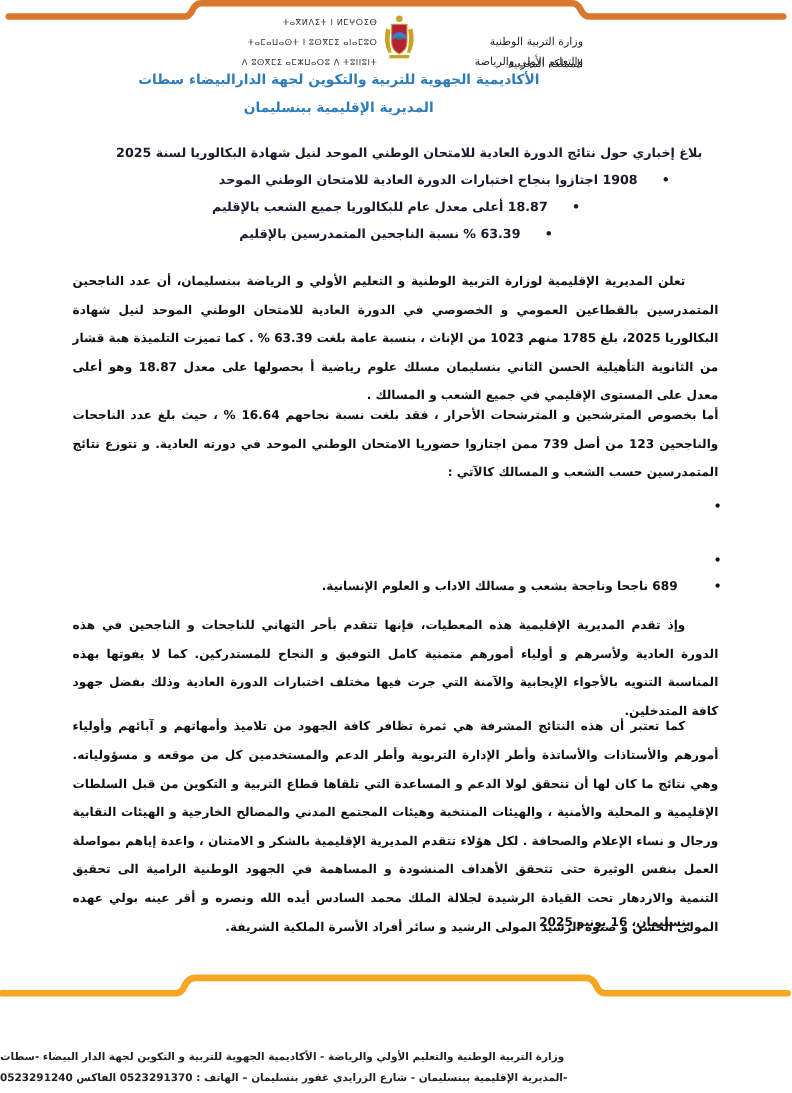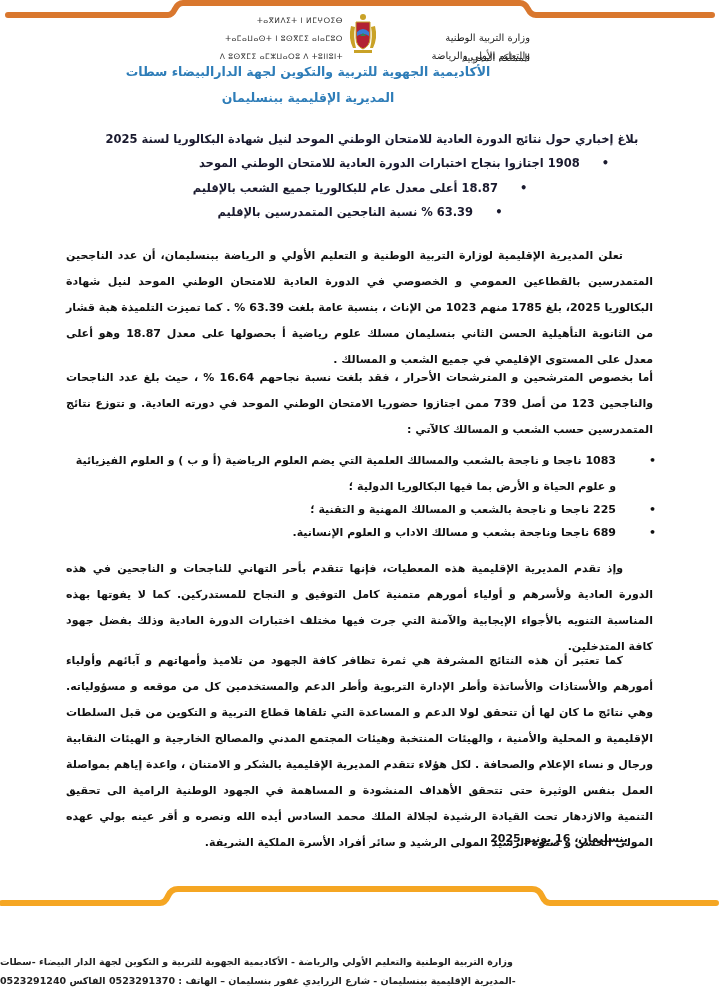--- a/index.html
+++ b/index.html
@@ -77,25 +77,23 @@
 </div>
 <div class="sum-bullet" style="top:205px;">
   <span class="dot">•</span><span>63.39 % نسبة الناجحين المتمدرسين بالإقليم</span>
 </div>
 
 <div class="para" style="top:243px; text-indent:30px;">تعلن المديرية الإقليمية لوزارة التربية الوطنية و التعليم الأولي و الرياضة ببنسليمان، أن عدد الناجحين المتمدرسين بالقطاعين العمومي و الخصوصي في الدورة العادية للامتحان الوطني الموحد لنيل شهادة البكالوريا 2025، بلغ 1785 منهم 1023 من الإناث ، بنسبة عامة بلغت 63.39 % . كما تميزت التلميذة هبة قشار من الثانوية التأهيلية الحسن الثاني بنسليمان مسلك علوم رياضية أ بحصولها على معدل 18.87 وهو أعلى معدل على المستوى الإقليمي في جميع الشعب و المسالك .</div>
 <div class="para" style="top:365px;">أما بخصوص المترشحين و المترشحات الأحرار ، فقد بلغت نسبة نجاحهم 16.64 % ، حيث بلغ عدد الناجحات والناجحين 123 من أصل 739 ممن اجتازوا حضوريا الامتحان الوطني الموحد في دورته العادية. و تتوزع نتائج المتمدرسين حسب الشعب و المسالك كالآتي :</div>
 
 <div class="list-item" style="top:448px;">
   <span class="li-dot">•</span>
-  <span>1083 ناجحا و ناجحة بالشعب والمسالك العلمية التي يضم العلوم الرياضية (أ و ب ) و العلوم الفيزيائية و علوم الحياة و الأرض بما فيها البكالوريا الدولية ؛</span>
 </div>
 <div class="list-item" style="top:497px;">
   <span class="li-dot">•</span>
-  <span>225 ناجحا و ناجحة بالشعب و المسالك المهنية و التقنية ؛</span>
 </div>
 <div class="list-item" style="top:520px;">
   <span class="li-dot">•</span>
   <span>689 ناجحا وناجحة بشعب و مسالك الاداب و العلوم الإنسانية.</span>
 </div>
 
 <div class="para" style="top:556px; text-indent:30px;">وإذ تقدم المديرية الإقليمية هذه المعطيات، فإنها تتقدم بأحر التهاني للناجحات و الناجحين في هذه الدورة العادية ولأسرهم و أولياء أمورهم متمنية كامل التوفيق و النجاح للمستدركين. كما لا يفوتها بهذه المناسبة التنويه بالأجواء الإيجابية والآمنة التي جرت فيها مختلف اختبارات الدورة العادية وذلك بفضل جهود كافة المتدخلين.</div>
 <div class="para" style="top:648px; text-indent:30px;">كما تعتبر أن هذه النتائج المشرفة هي ثمرة تظافر كافة الجهود من تلاميذ وأمهاتهم و آبائهم وأولياء أمورهم والأستاذات والأساتذة وأطر الإدارة التربوية وأطر الدعم والمستخدمين كل من موقعه و مسؤولياته. وهي نتائج ما كان لها أن تتحقق لولا الدعم و المساعدة التي تلقاها قطاع التربية و التكوين من قبل السلطات الإقليمية و المحلية والأمنية ، والهيئات المنتخبة وهيئات المجتمع المدني والمصالح الخارجية و الهيئات النقابية ورجال و نساء الإعلام والصحافة . لكل هؤلاء تتقدم المديرية الإقليمية بالشكر و الامتنان ، واعدة إياهم بمواصلة العمل بنفس الوثيرة حتى تتحقق الأهداف المنشودة و المساهمة في الجهود الوطنية الرامية الى تحقيق التنمية والازدهار تحت القيادة الرشيدة لجلالة الملك محمد السادس أيده الله ونصره و أقر عينه بولي عهده المولى الحسن و صنوه الرشيد المولى الرشيد و سائر أفراد الأسرة الملكية الشريفة.</div>
 
 <div id="signoff">بنسليمان، 16 يونيو 2025</div>

